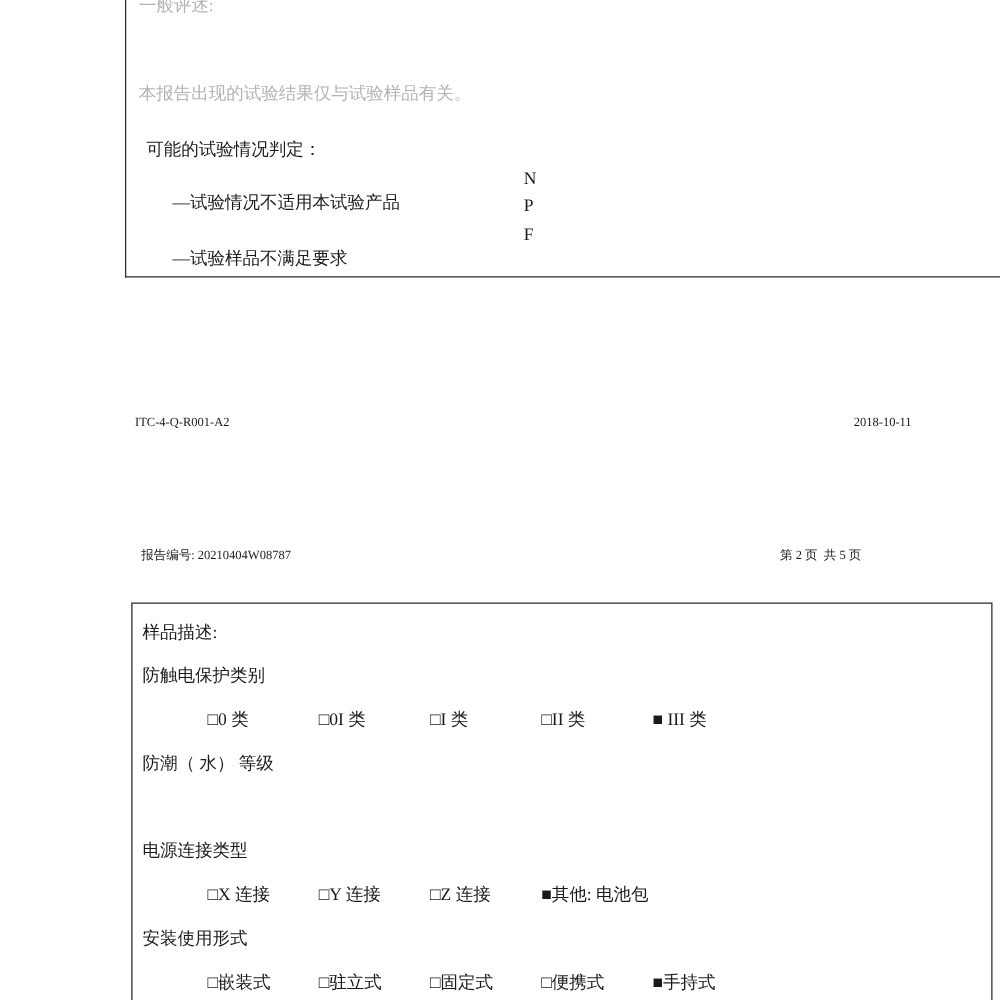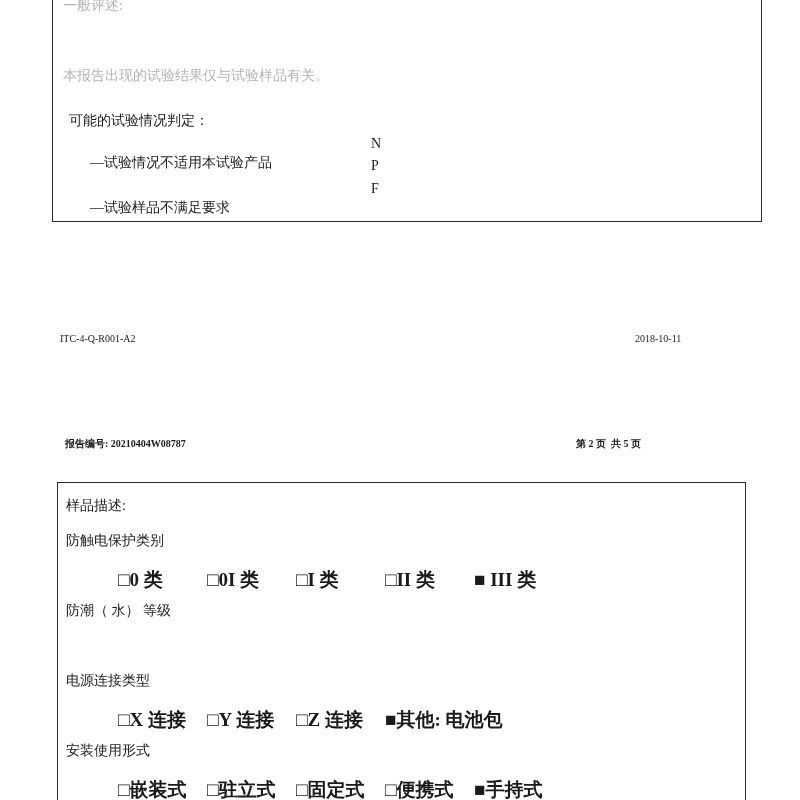--- a/index.html
+++ b/index.html
@@ -10,20 +10,21 @@
     height: 800px;
     overflow: hidden;
     font-family: "Liberation Serif", "DejaVu Serif", serif;
     color: #1a1a1a;
   }
   .page {
     position: relative;
     width: 676px;
     height: 800px;
     background: #ffffff;
+    margin-left: 48px;
   }
   
   .box1 {
     position: absolute;
     left: 52px;
     top: 0;
     width: 710px;
     height: 222px;
     border-left: 1px solid #2b2b2b;
     border-right: 1px solid #2b2b2b;
@@ -43,21 +44,21 @@
     position: absolute;
     left: 318px;
     font-size: 14px;
   }
   
   .meta-line {
     position: absolute;
     font-size: 10px;
     white-space: pre;
   }
-  .bold { font-weight: bold; text-align: center; }
+  .bold { font-weight: normal; text-align: center; }
   
   .box2 {
     position: absolute;
     left: 57px;
     top: 482px;
     width: 689px;
     height: 340px;
     border: 1px solid #2b2b2b;
     box-sizing: border-box;
   }
@@ -67,23 +68,22 @@
     font-size: 14px;
     white-space: pre;
   }
   .opt-row {
     position: absolute;
     left: 60px;
     display: flex;
   }
   .opt {
     width: 89px;
-    font-size: 19px;
+    font-size: 14px;
     white-space: nowrap;
-    font-weight: bold;
   }
 </style>
 </head>
 <body>
 
 <div class="page">
 
   <div class="box1">
     <div class="line muted" style="top:-3px">一般评述:</div>
     <div class="line muted" style="top:67px">本报告出现的试验结果仅与试验样品有关。</div>

